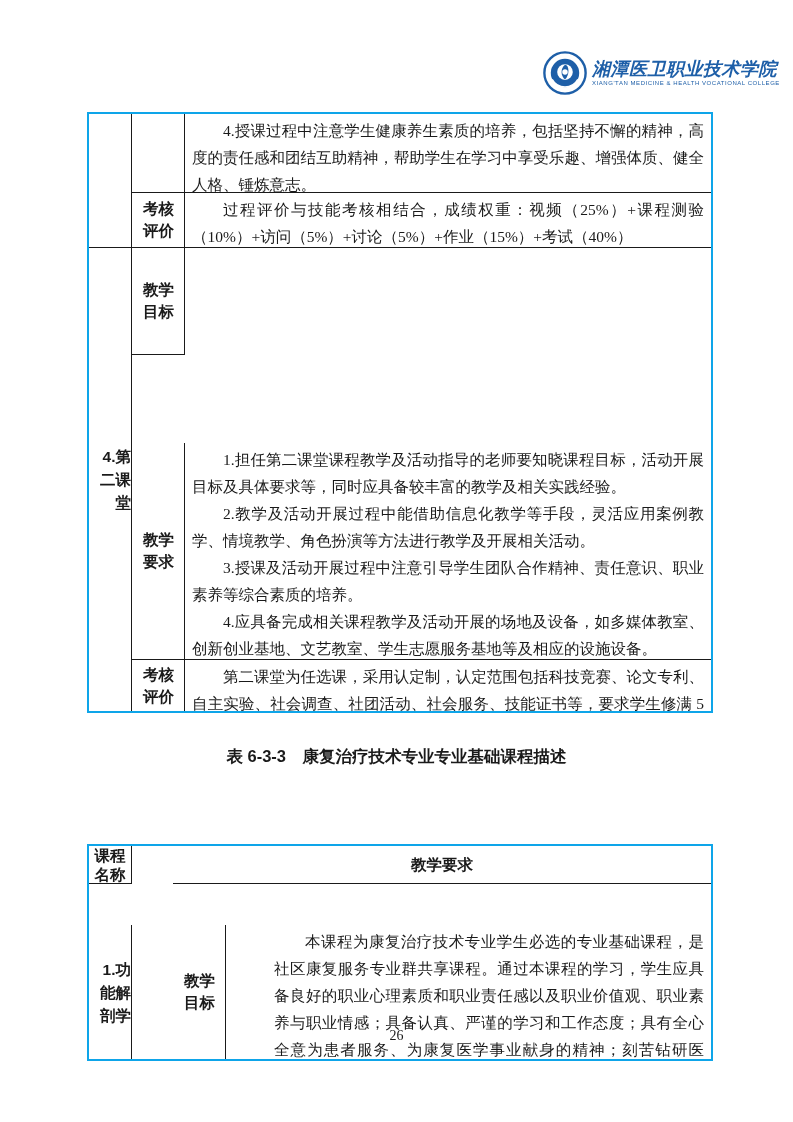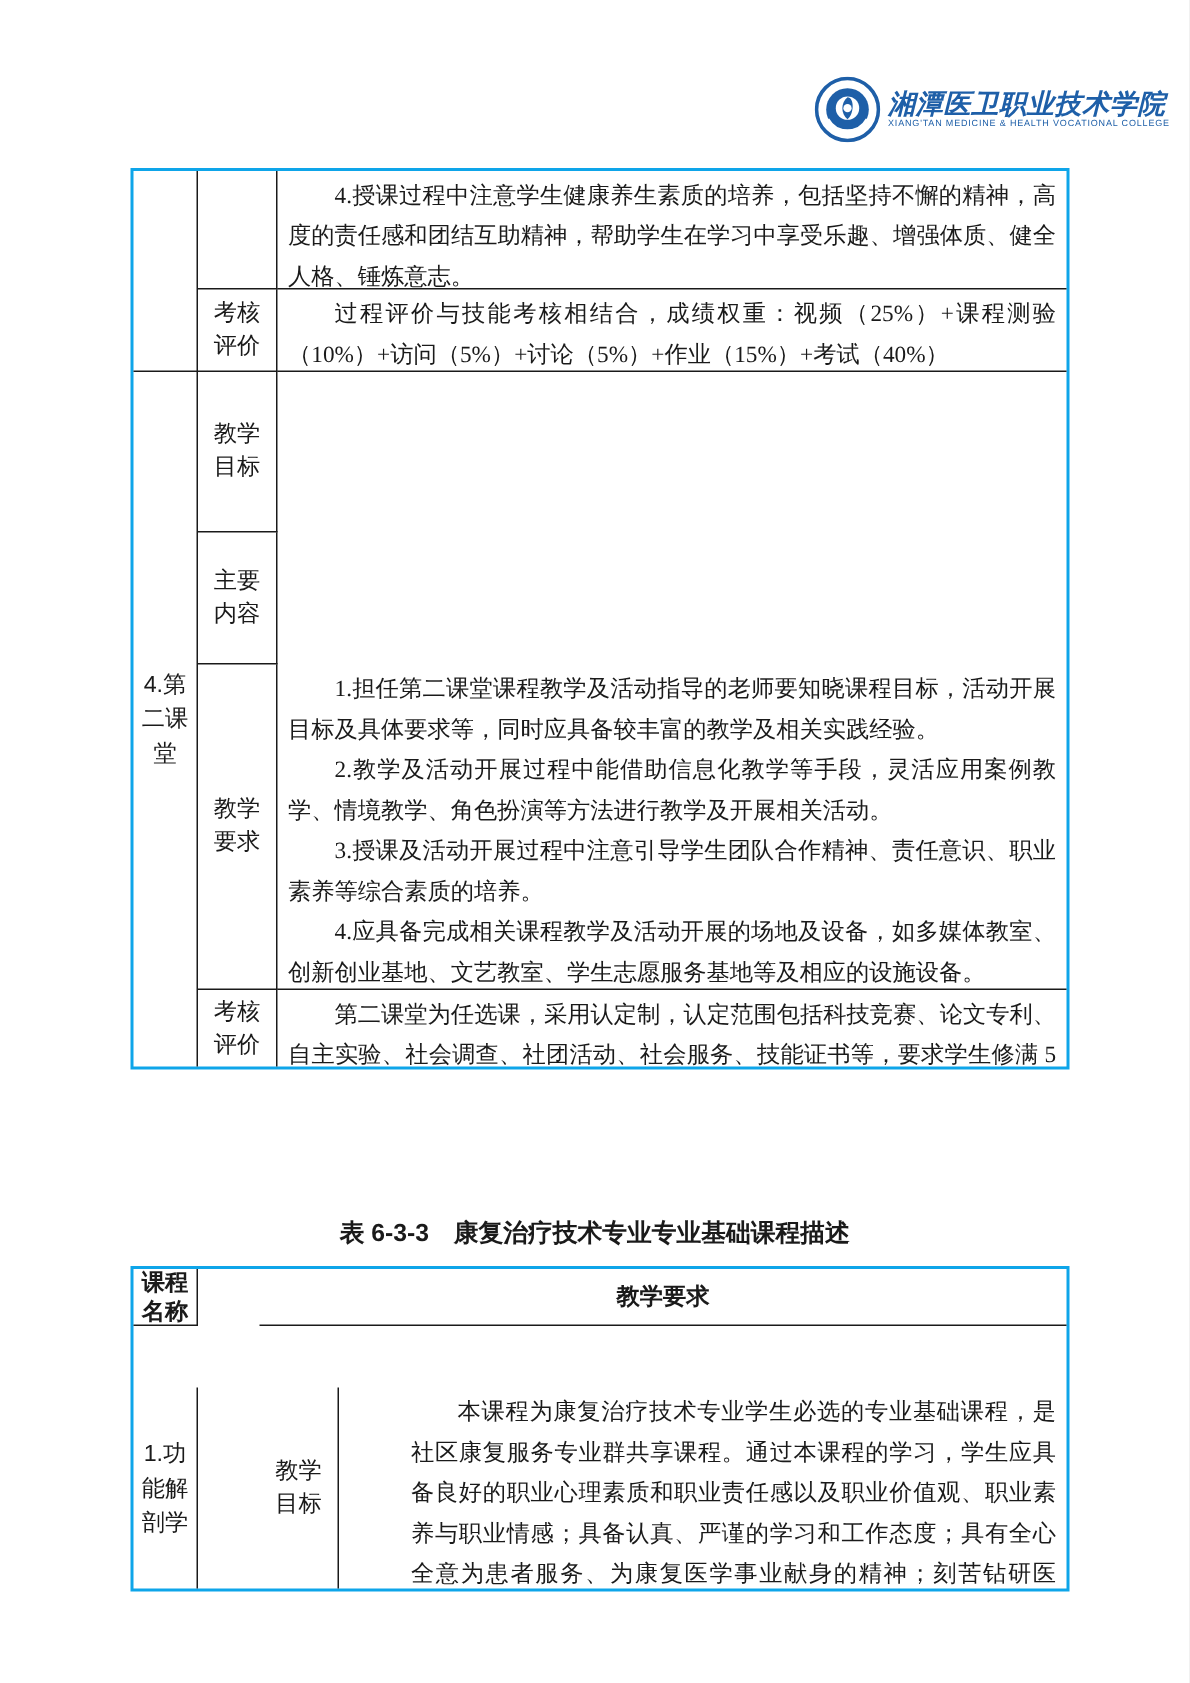--- a/index.html
+++ b/index.html
@@ -32,38 +32,38 @@
     font-size:15.5px;
   }
   .t1 { top:112px; grid-template-columns:43px 53px 1fr; grid-template-rows:79px 55px 107px 88px 217px 51px; }
   .t2 { top:844px; grid-template-columns:43px 53px 1fr; grid-template-rows:38px 134px;gap:41px; }
 
   .cell { border-right:1.5px solid #1a1a1a; border-bottom:1.5px solid #1a1a1a; overflow:hidden; }
   .no-r { border-right:none; }
   .no-b { border-bottom:none; }
 
   .label-cell {
-    display:flex; align-items:center; justify-content:center; text-align:center;
+    display:flex; align-items:center; justify-content:center; text-align:right;
     font-family:"Liberation Sans","DejaVu Sans",sans-serif;
-    font-weight:normal; line-height:22px; word-break:break-all; padding:0 10px;
+    font-weight:bold; line-height:22px; word-break:break-all; padding:0 10px;
   }
   .side-cell { padding:0 0; line-height:23px; }
   .content-cell {
     padding:3px 7px 0 7px; text-align:justify; line-height:27px;
   }
   .content-cell p { text-indent:2em; }
   .header-cell {
     display:flex; align-items:center; justify-content:center;
     font-family:"Liberation Sans","DejaVu Sans",sans-serif;
     font-weight:bold; line-height:19px; word-break:break-all; padding:0 4px; text-align:center;
   }
 
   
   .caption {
-    position:absolute; top:811px; left:0; width:793px; text-align:center;
+    position:absolute; top:746px; left:0; width:793px; text-align:center;
     font-family:"Liberation Sans","DejaVu Sans",sans-serif;
     font-weight:bold; font-size:16.5px;
   }
   .pageno {
     position:absolute; top:1028px; left:0; width:793px; text-align:center;
     font-size:14px; font-family:"Liberation Serif","DejaVu Serif",serif;
   }
 </style>
 </head>
 <body>
@@ -96,21 +96,20 @@
 
     <div class="cell label-cell" style="grid-column:2;grid-row:2;">考核评价</div>
     <div class="cell no-r content-cell" style="grid-column:3;grid-row:2;">
       <p>过程评价与技能考核相结合，成绩权重：视频（25%）+课程测验（10%）+访问（5%）+讨论（5%）+作业（15%）+考试（40%）</p>
     </div>
 
     <div class="cell no-b label-cell side-cell" style="grid-column:1;grid-row:3/7;">4.第二课堂</div>
 
     <div class="cell label-cell" style="grid-column:2;grid-row:3;">教学目标</div>
 
-    <div class="cell label-cell" style="grid-column:2;grid-row:4;">主要内容</div>
 
     <div class="cell label-cell" style="grid-column:2;grid-row:5;">教学要求</div>
     <div class="cell no-r content-cell" style="grid-column:3;grid-row:5;">
       <p>1.担任第二课堂课程教学及活动指导的老师要知晓课程目标，活动开展目标及具体要求等，同时应具备较丰富的教学及相关实践经验。</p>
       <p>2.教学及活动开展过程中能借助信息化教学等手段，灵活应用案例教学、情境教学、角色扮演等方法进行教学及开展相关活动。</p>
       <p>3.授课及活动开展过程中注意引导学生团队合作精神、责任意识、职业素养等综合素质的培养。</p>
       <p>4.应具备完成相关课程教学及活动开展的场地及设备，如多媒体教室、创新创业基地、文艺教室、学生志愿服务基地等及相应的设施设备。</p>
     </div>
 
     <div class="cell no-b label-cell" style="grid-column:2;grid-row:6;">考核评价</div>
@@ -126,14 +125,15 @@
     <div class="cell header-cell" style="grid-column:1;grid-row:1;">课程名称</div>
     <div class="cell no-r header-cell" style="grid-column:2/4;grid-row:1;">教学要求</div>
 
     <div class="cell no-b label-cell side-cell" style="grid-column:1;grid-row:2;">1.功能解剖学</div>
     <div class="cell no-b label-cell" style="grid-column:2;grid-row:2;">教学目标</div>
     <div class="cell no-r no-b content-cell" style="grid-column:3;grid-row:2;">
       <p>本课程为康复治疗技术专业学生必选的专业基础课程，是社区康复服务专业群共享课程。通过本课程的学习，学生应具备良好的职业心理素质和职业责任感以及职业价值观、职业素养与职业情感；具备认真、严谨的学习和工作态度；具有全心全意为患者服务、为康复医学事业献身的精神；刻苦钻研医术，精益求精，不断更新知识，适应康复医学职业终身学习的需要。学生能够掌握述人体各部骨的名称、位置、重要</p>
     </div>
   </div>
 
+  <div class="pageno">26</div>
 
 </div>
 
 </body></html>

